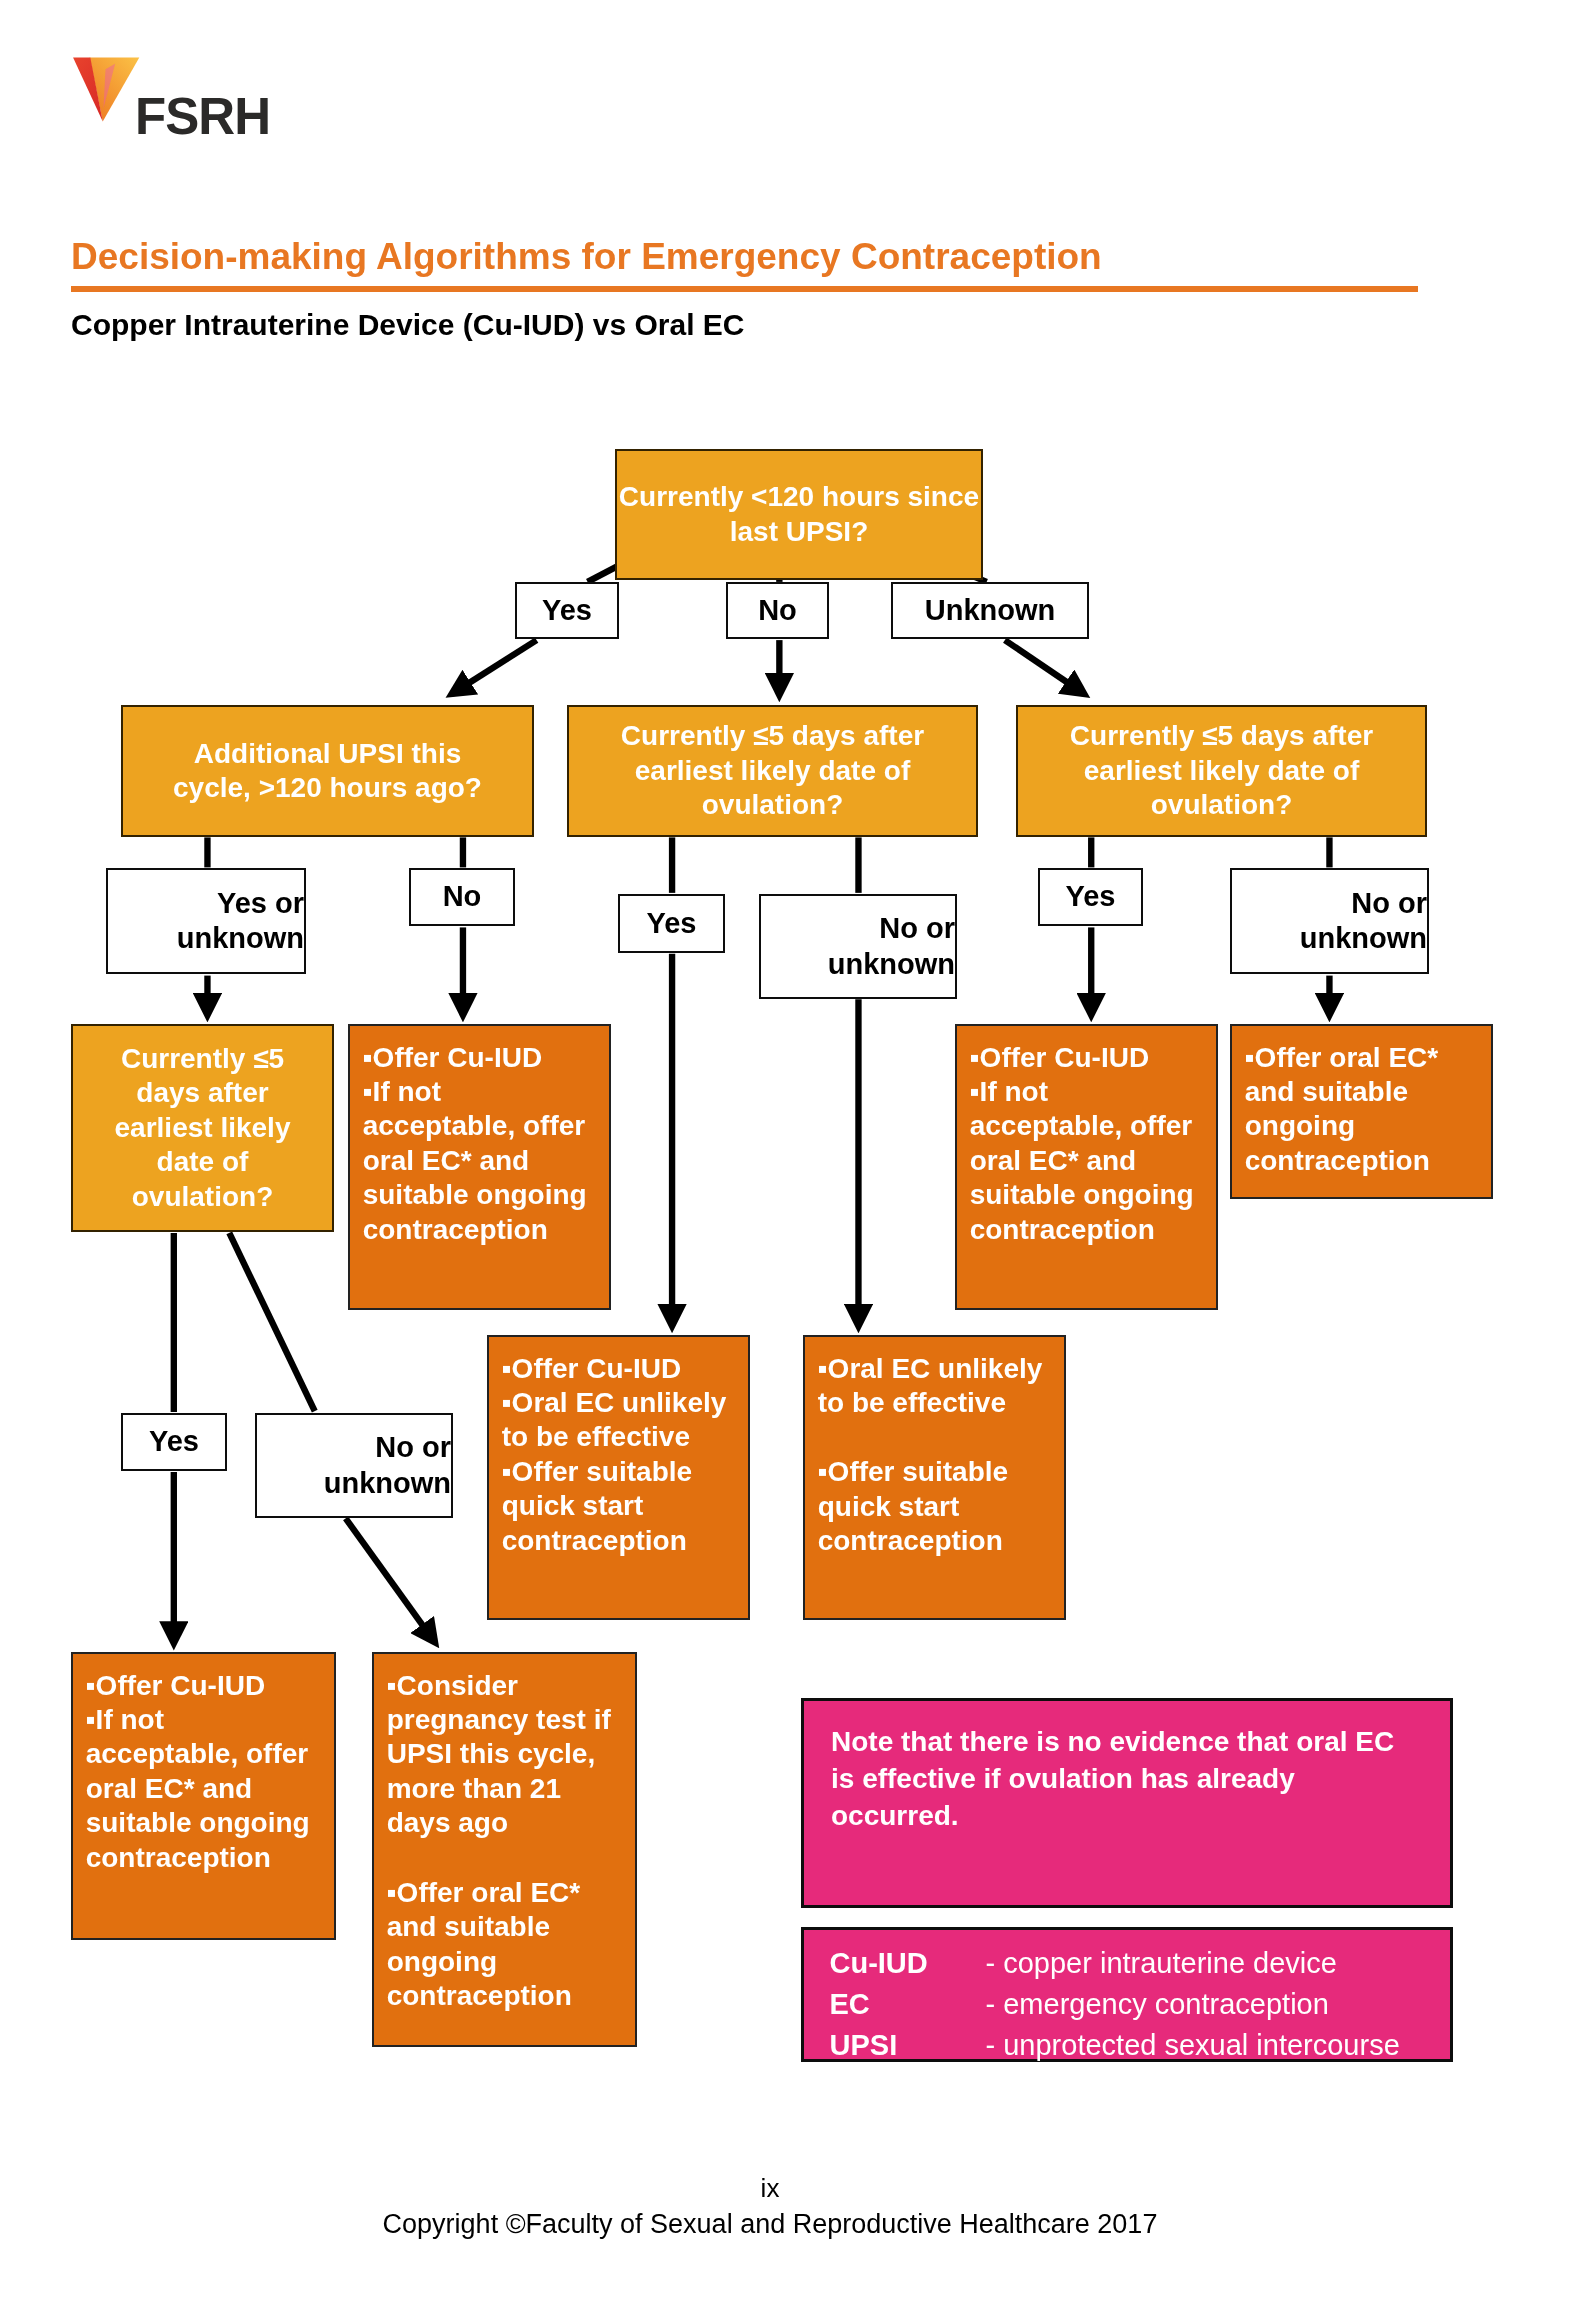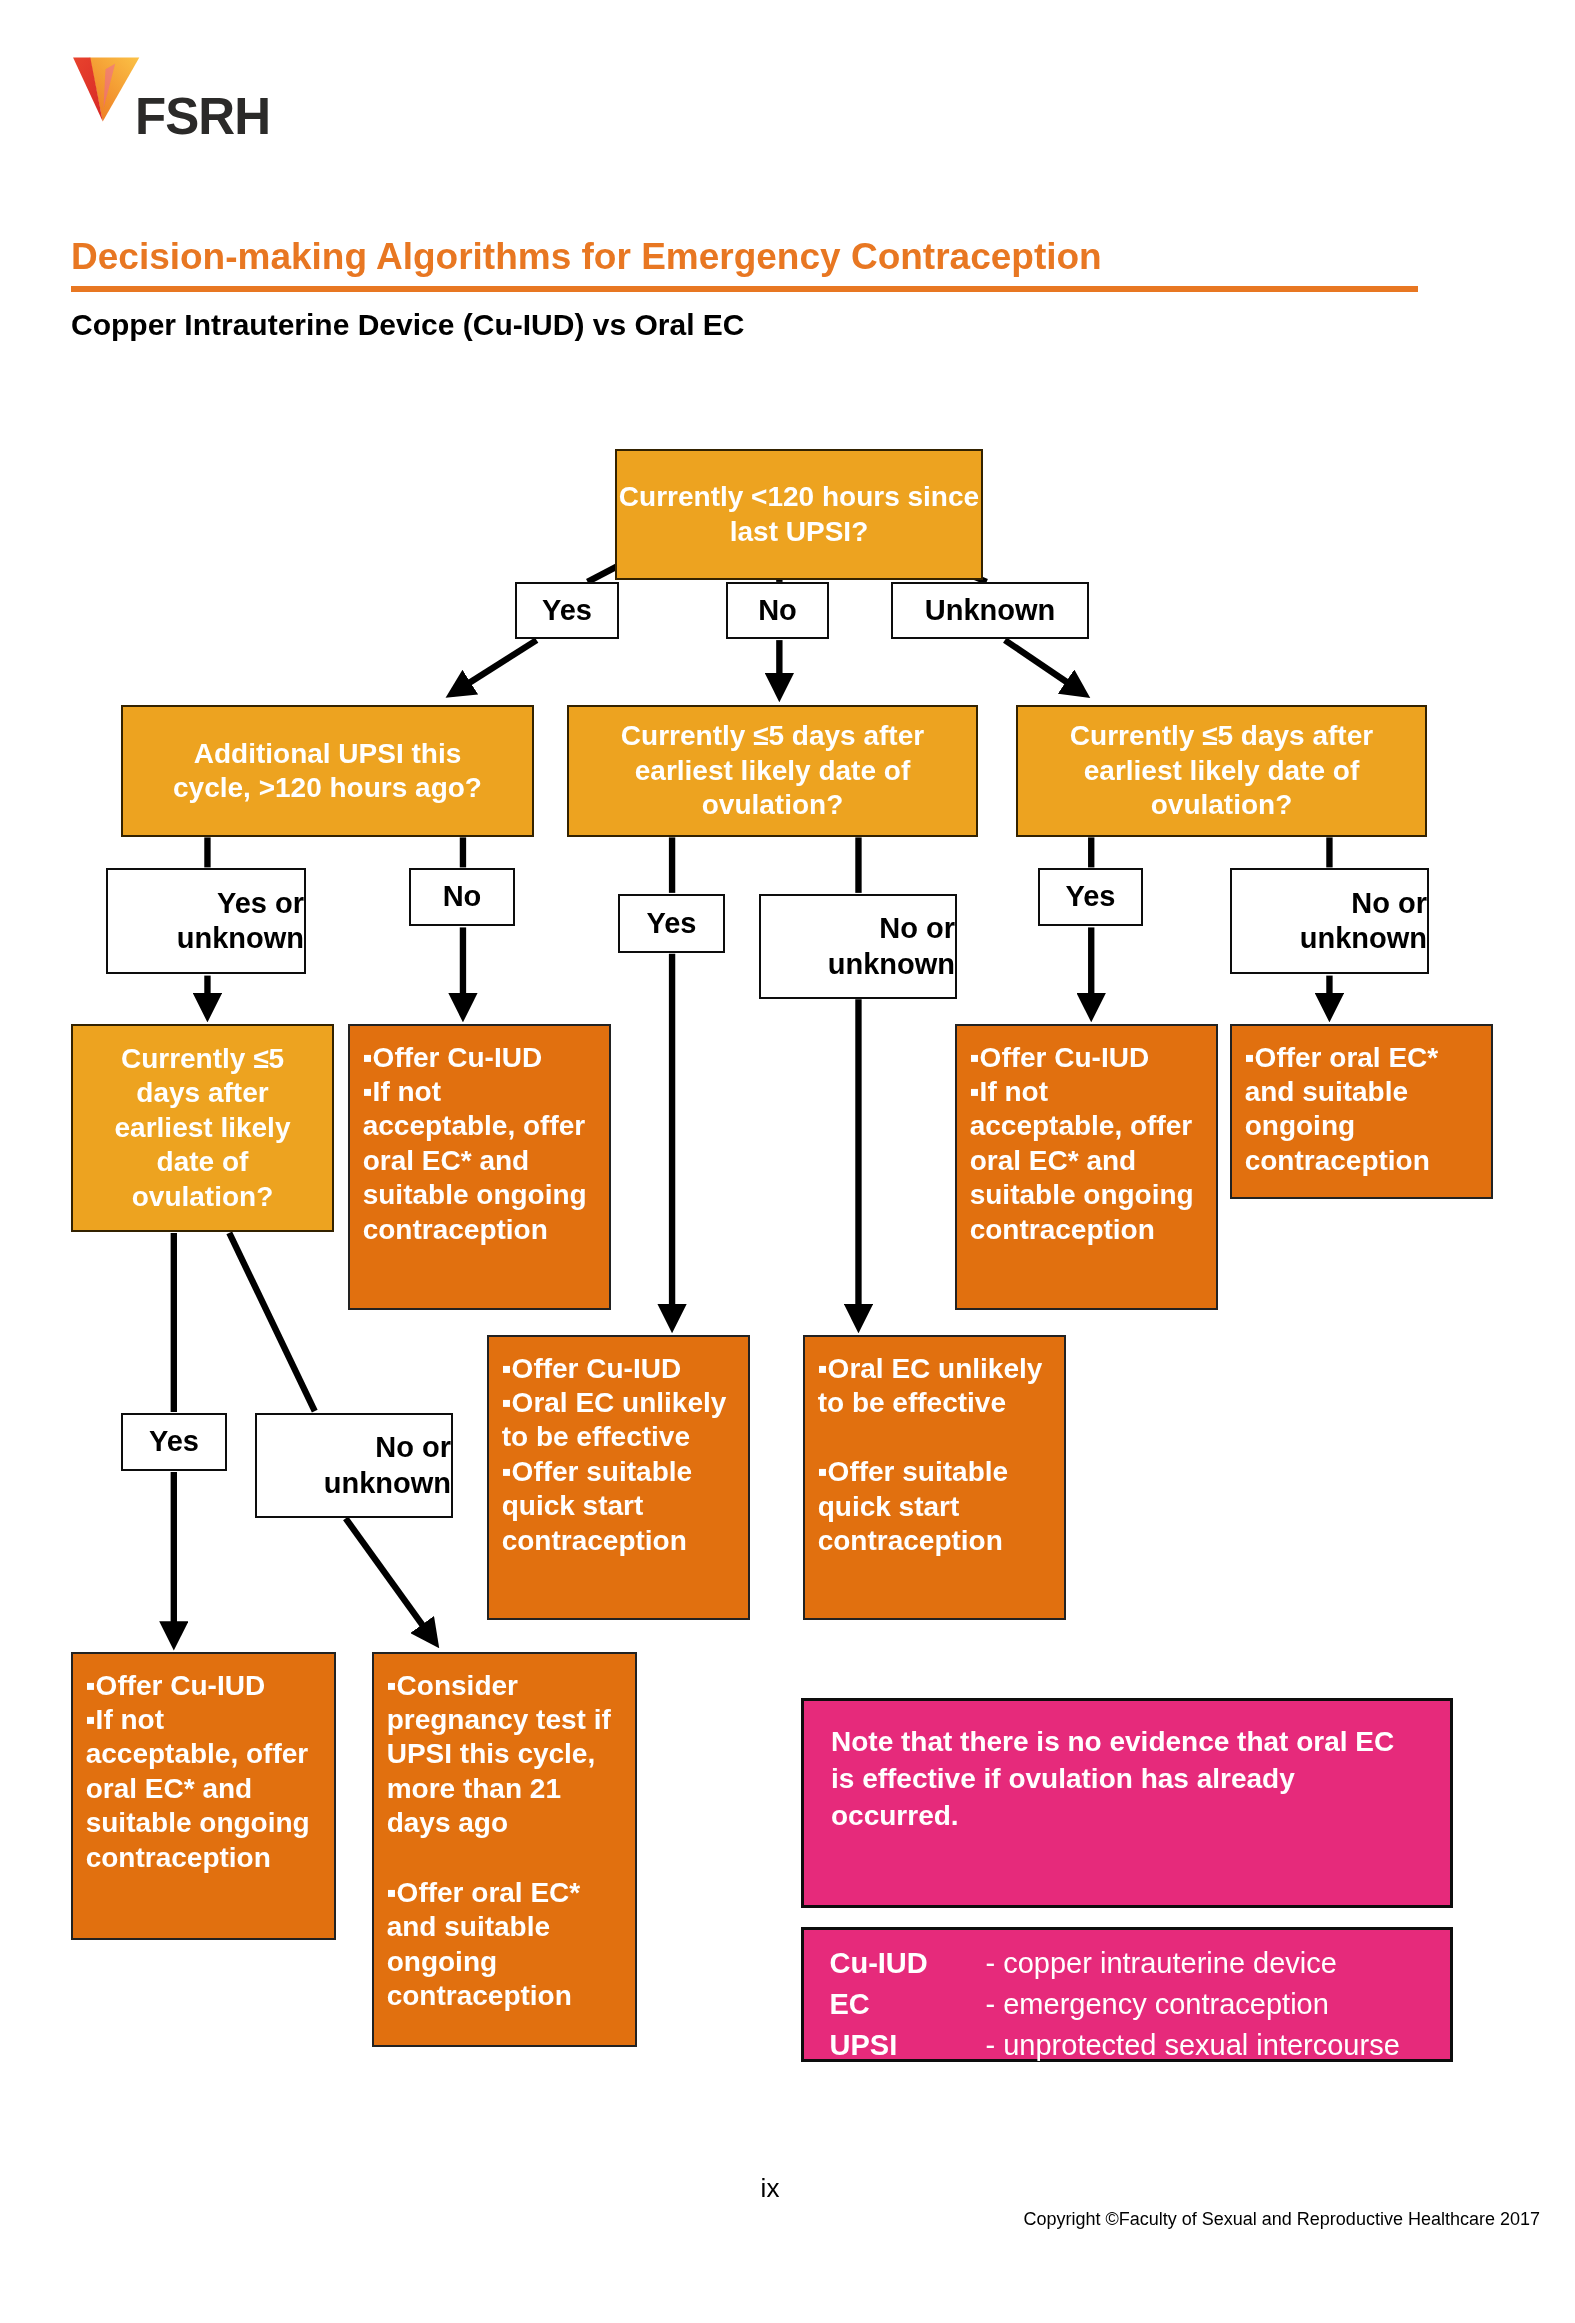--- a/index.html
+++ b/index.html
@@ -53,21 +53,21 @@
   #note{left:801px;top:1698px;width:652px;height:210px;padding:22px 27px 0 27px;font-size:28px;font-weight:700;line-height:1.33;}
   #note p{margin:0;}
   #note p + p{margin-top:36px;}
   #legend{left:801px;top:1927px;width:652px;height:135px;padding:12.7px 25.5px 0 25.5px;font-size:29px;line-height:1.42;}
   .leg-row{display:flex;}
   .leg-term{width:156px;font-weight:700;}
   .leg-def{font-weight:400;}
 
   
   #page-number{position:absolute;left:0;right:36px;top:2173px;text-align:center;font-size:26px;color:#000;}
-  #copyright{position:absolute;left:0;right:36px;top:2209px;text-align:right;font-size:18px;color:#000;}
+  #copyright{position:absolute;left:0;right:36px;top:2209px;text-align:center;font-size:27px;color:#000;}
 </style>
 </head>
 <body>
 
 <div id="page">
 
   <div id="logo">
     <svg width="69" height="67" viewBox="0 0 100 95">
       <defs>
         <linearGradient id="lg-orange" x1="1" y1="0" x2="0.2" y2="1">

